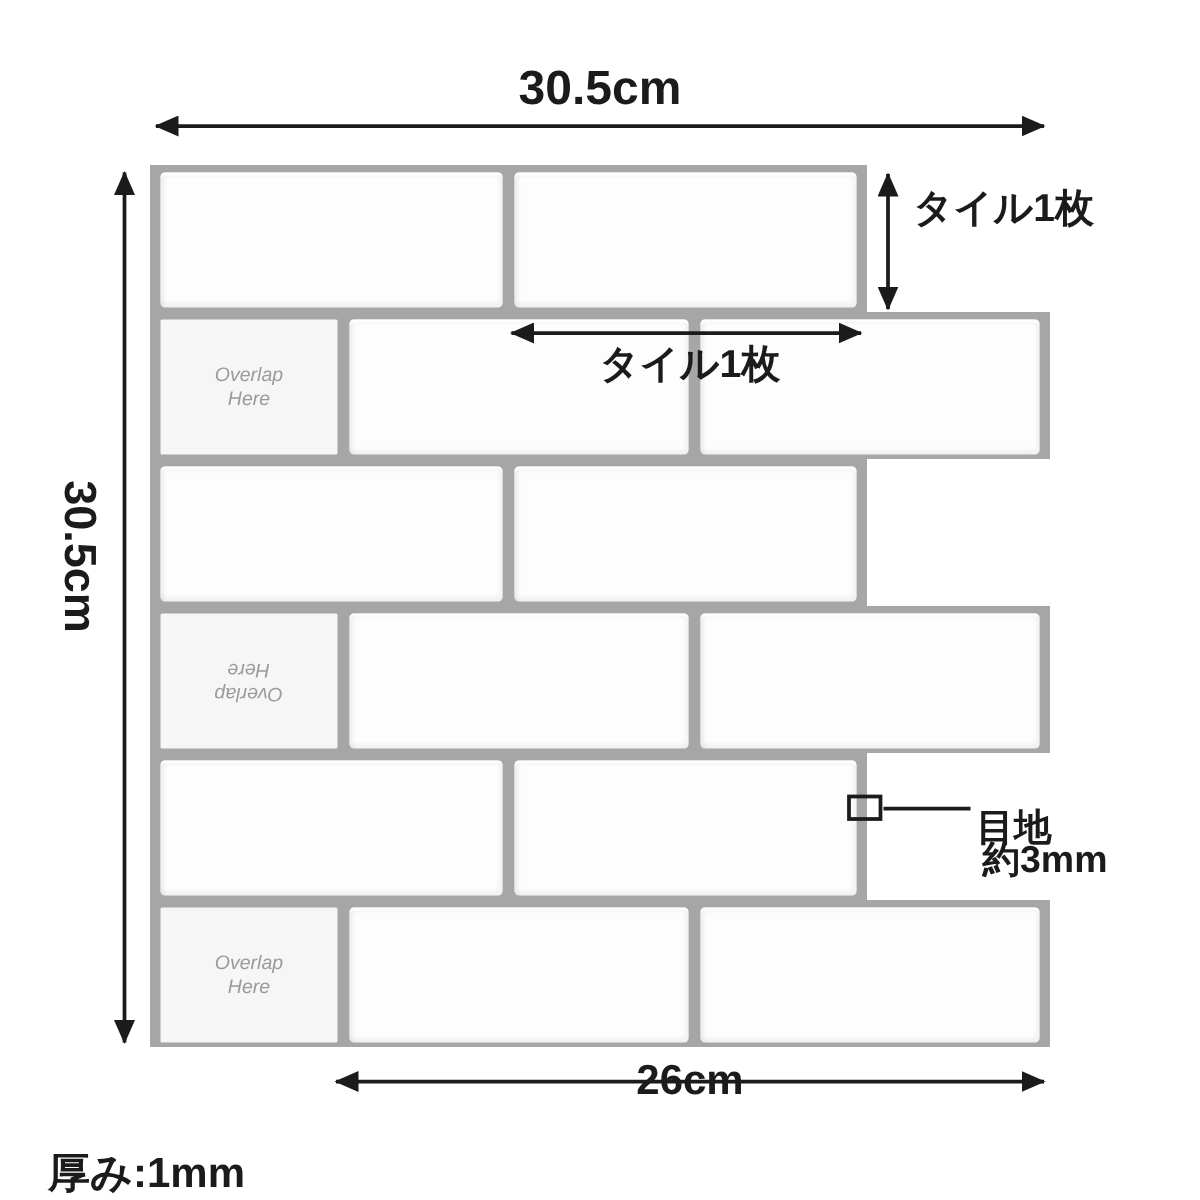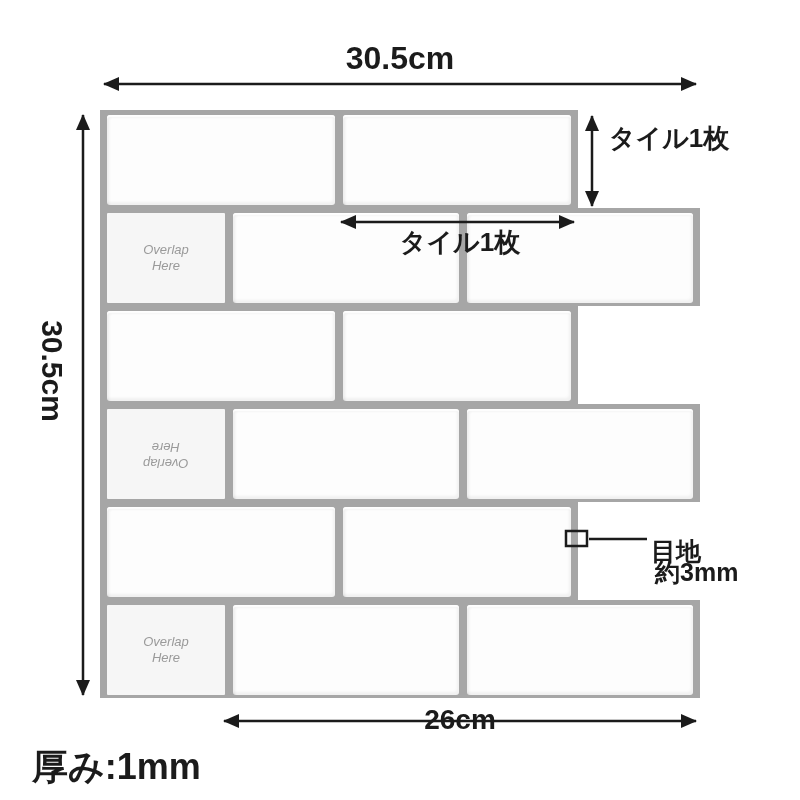--- a/index.html
+++ b/index.html
@@ -34,21 +34,21 @@
   
   .dim{position:absolute;color:var(--ink);font-weight:700;white-space:nowrap;}
   .dim-top{left:310px;top:40px;width:180px;text-align:center;font-size:32px;}
   .dim-left{left:-38px;top:352px;width:180px;height:38px;line-height:38px;text-align:center;
             font-size:30px;transform:rotate(90deg);}
   .dim-tile-v{left:609px;top:121px;font-size:26px;line-height:35px;}
   .dim-tile-h{left:338px;top:225px;width:244px;text-align:center;font-size:26px;line-height:35px;}
   .dim-joint-1{left:651px;top:523px;font-size:25px;margin-top:12px;}
   .dim-joint-2{left:631px;top:556px;font-size:25px;margin-left:24px;}
   .dim-bottom{left:400px;top:704px;width:120px;text-align:center;font-size:28px;}
-  .dim-thickness{left:32px;top:743px;font-size:36px;}
+  .dim-thickness{left:32px;top:763px;font-size:28px;}
 </style>
 </head>
 <body>
 
 <div class="stage">
 
   <div id="tile-sheet">
       <div class="row" style="width: 478px;">
         <div class="tile" style="width: 228px;"></div>
         <div class="tile" style="width: 228px;"></div>

